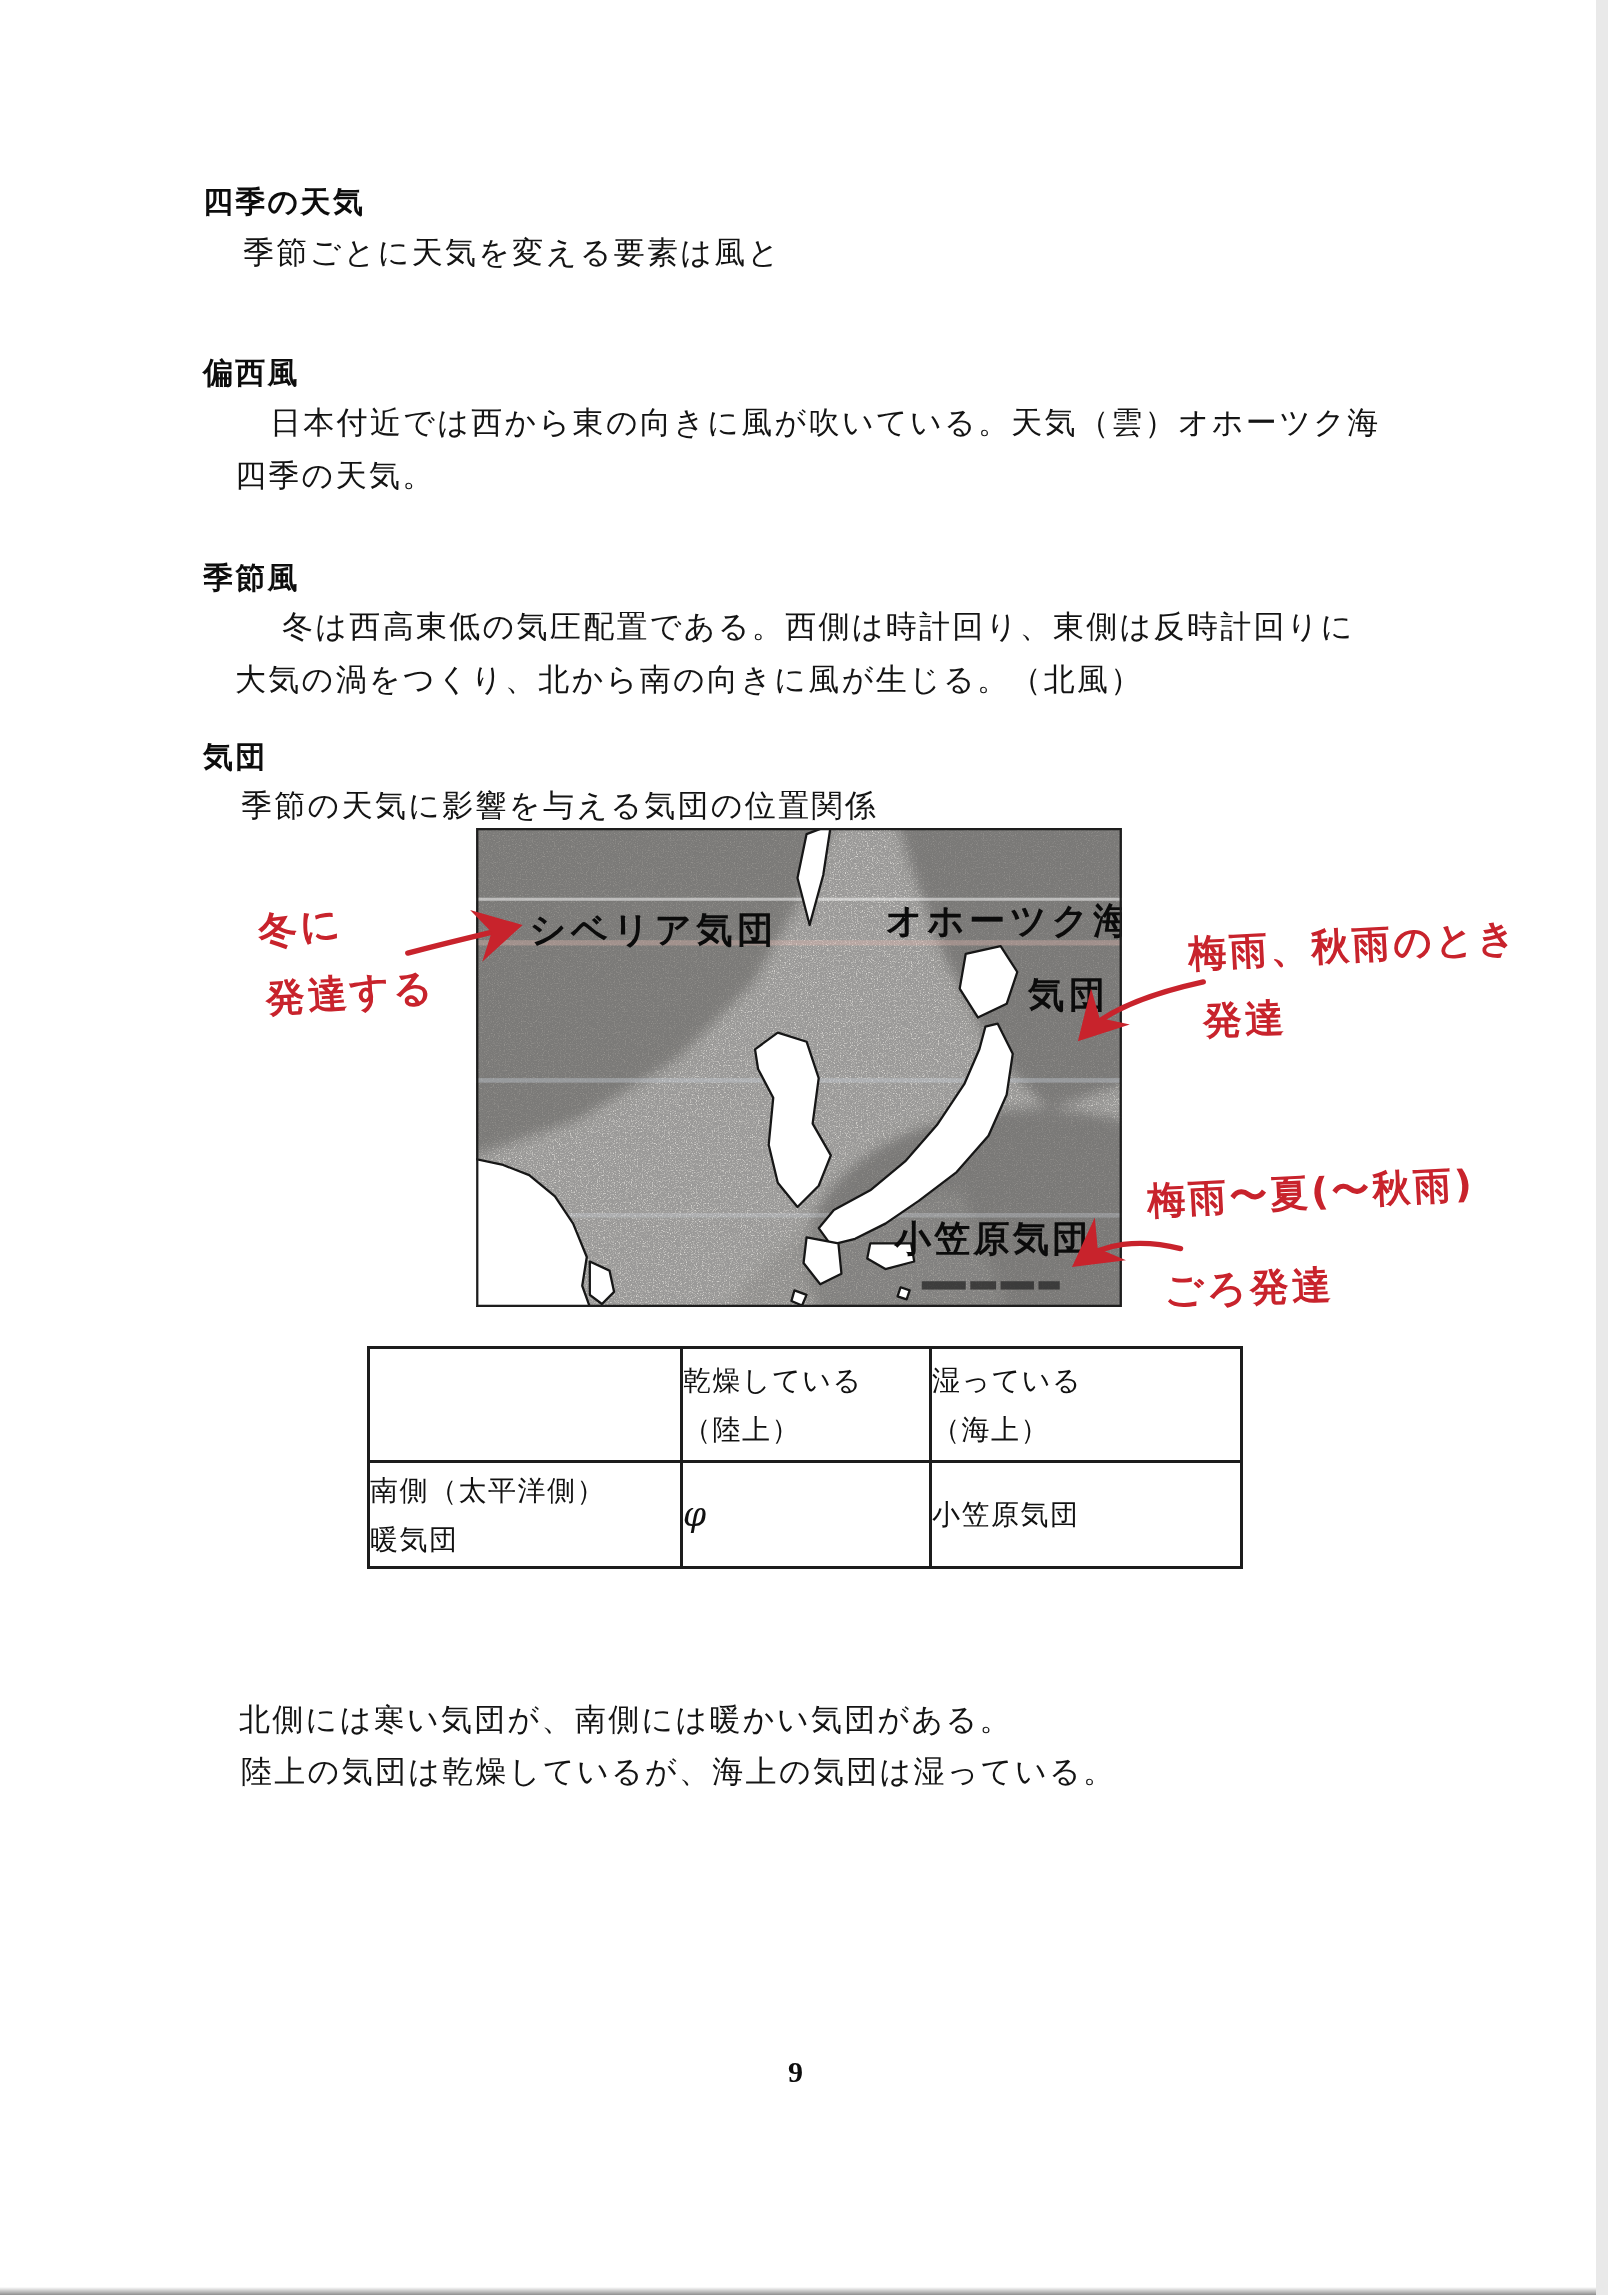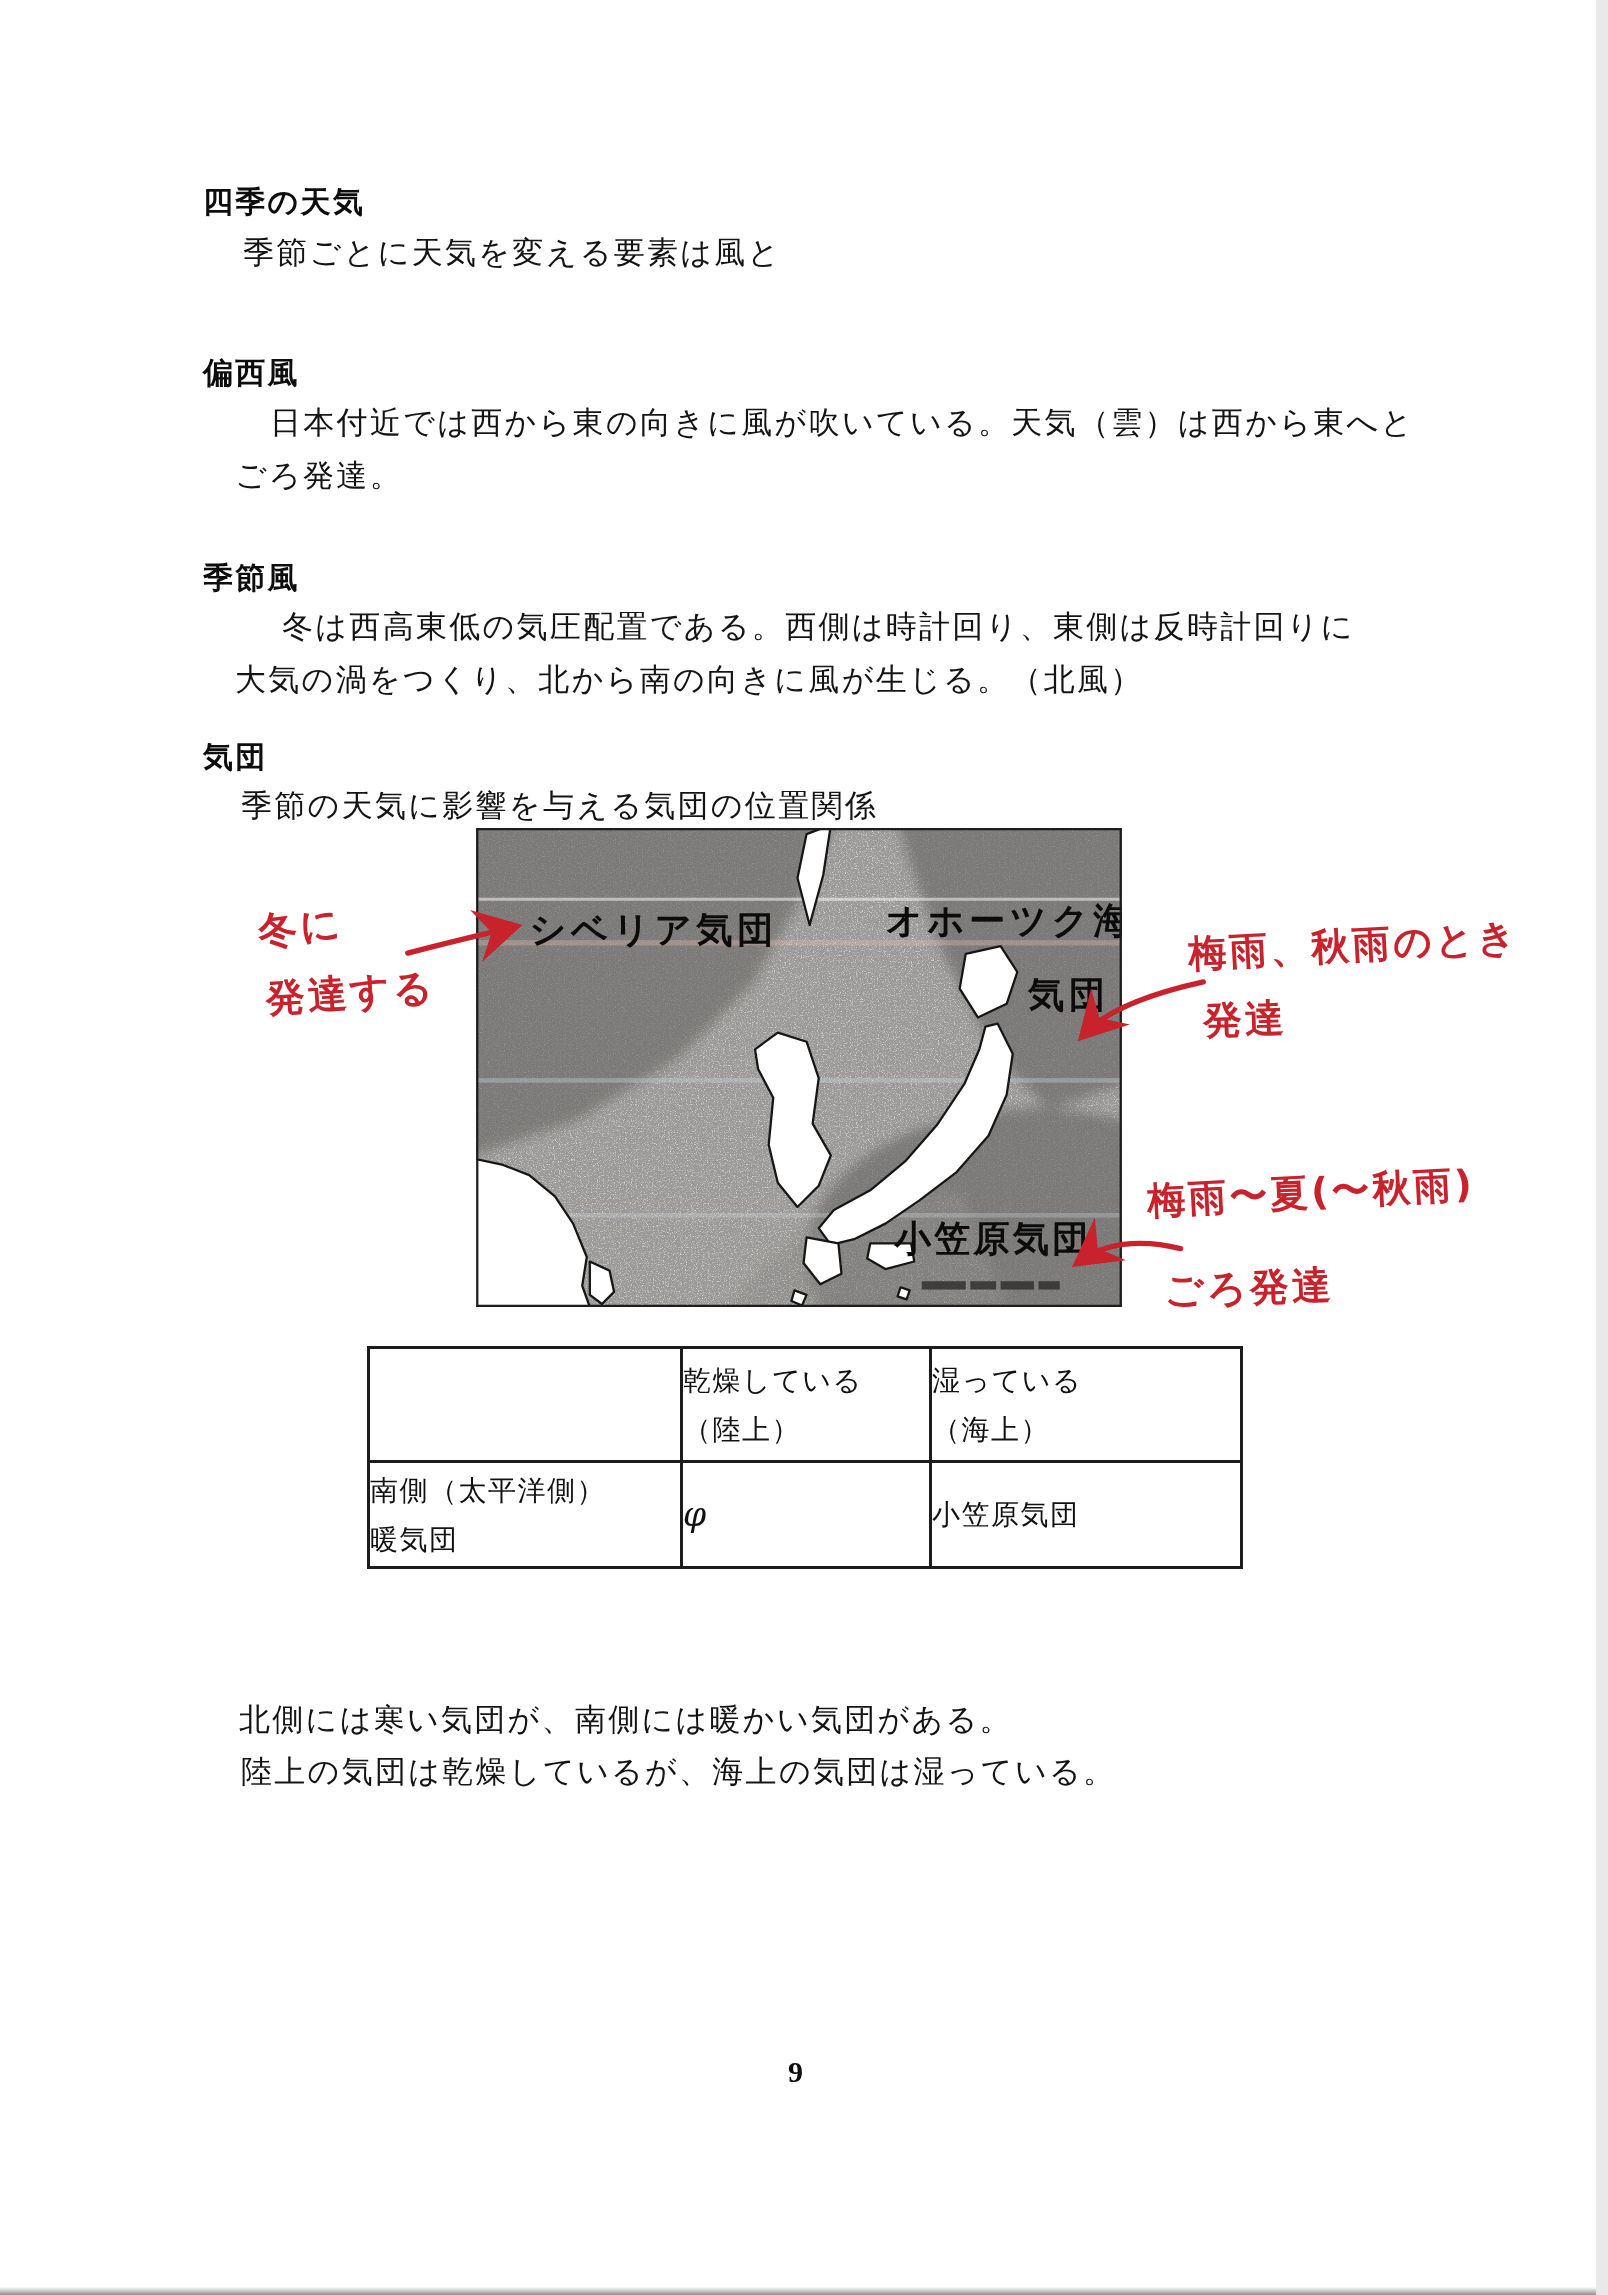--- a/index.html
+++ b/index.html
@@ -75,22 +75,22 @@
 </style>
 </head>
 <body>
 
 <div class="page">
 
   <div class="h h1">四季の天気</div>
   <div class="b s1l1">季節ごとに天気を変える要素は風と</div>
 
   <div class="h h2">偏西風</div>
-  <div class="b s2l1">日本付近では西から東の向きに風が吹いている。天気（雲）は西から東へと</div>
-  <div class="b s2l2">ごろ発達。</div>
+  <div class="b s2l1">日本付近では西から東の向きに風が吹いている。天気（雲）オホーツク海</div>
+  <div class="b s2l2">四季の天気。</div>
 
   <div class="h h3">季節風</div>
   <div class="b s3l1">冬は西高東低の気圧配置である。西側は時計回り、東側は反時計回りに</div>
   <div class="b s3l2">大気の渦をつくり、北から南の向きに風が生じる。（北風）</div>
 
   <div class="h h4">気団</div>
   <div class="b s4l1">季節の天気に影響を与える気団の位置関係</div>
 
   <div class="map-wrap">
     <svg width="646" height="479" viewBox="0 0 852 632">

